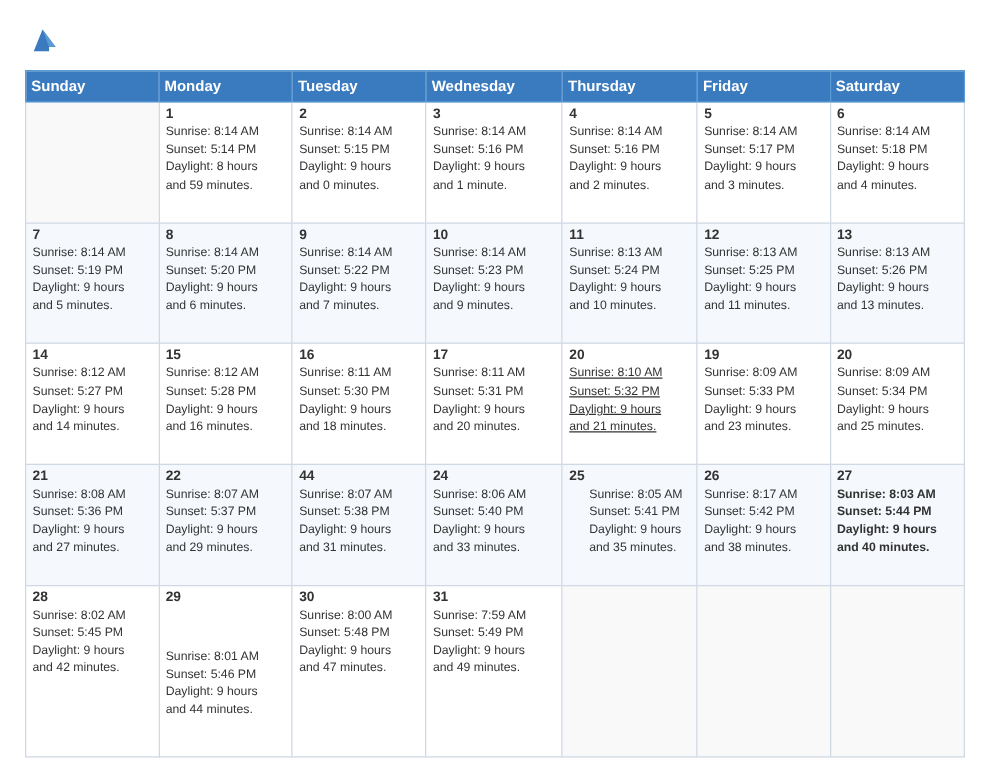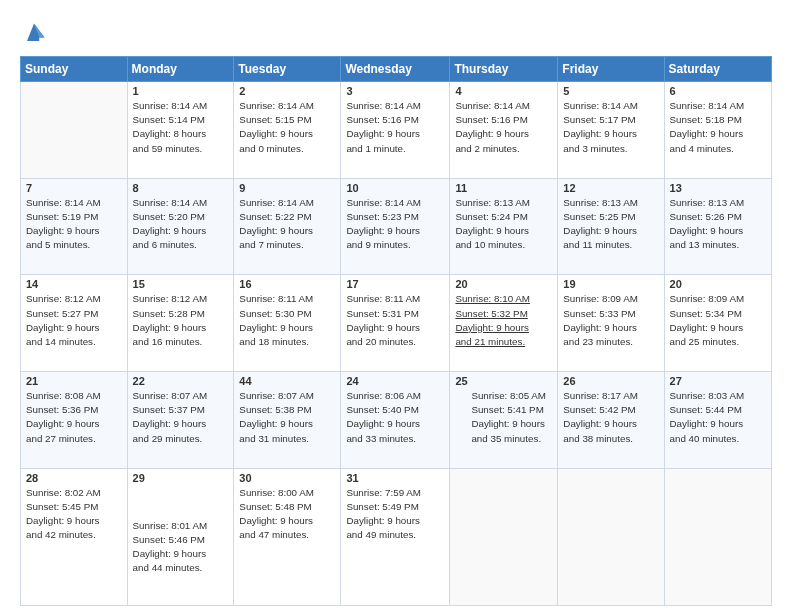--- a/index.html
+++ b/index.html
@@ -326,21 +326,21 @@
           </td>
           <td>
             <span class="day-num">26</span>
             <div class="day-info" style="white-space: pre-line;">Sunrise: 8:17 AM
 Sunset: 5:42 PM
 Daylight: 9 hours
 and 38 minutes.</div>
           </td>
           <td>
             <span class="day-num">27</span>
-            <div class="day-info" style="white-space: pre-line;">Sunrise: 8:03 AM
+            <div class="day-info" style="white-space: pre-line; font-weight: bold;">Sunrise: 8:03 AM
 Sunset: 5:44 PM
 Daylight: 9 hours
 and 40 minutes.</div>
           </td>
         </tr>
         <tr>
           <td>
             <span class="day-num">28</span>
             <div class="day-info" style="white-space: pre-line;">Sunrise: 8:02 AM
 Sunset: 5:45 PM

